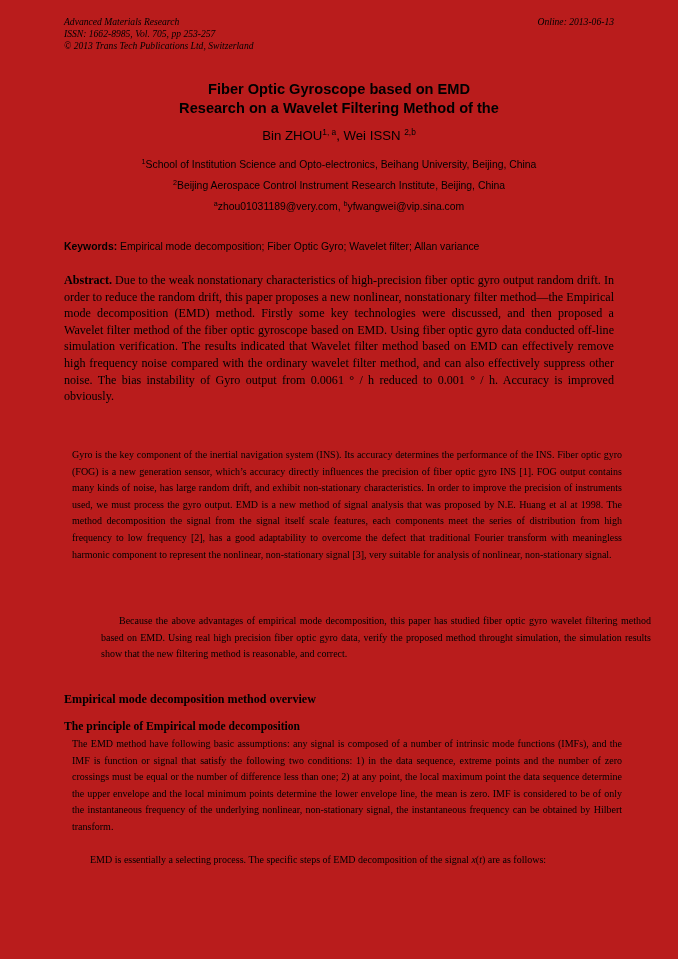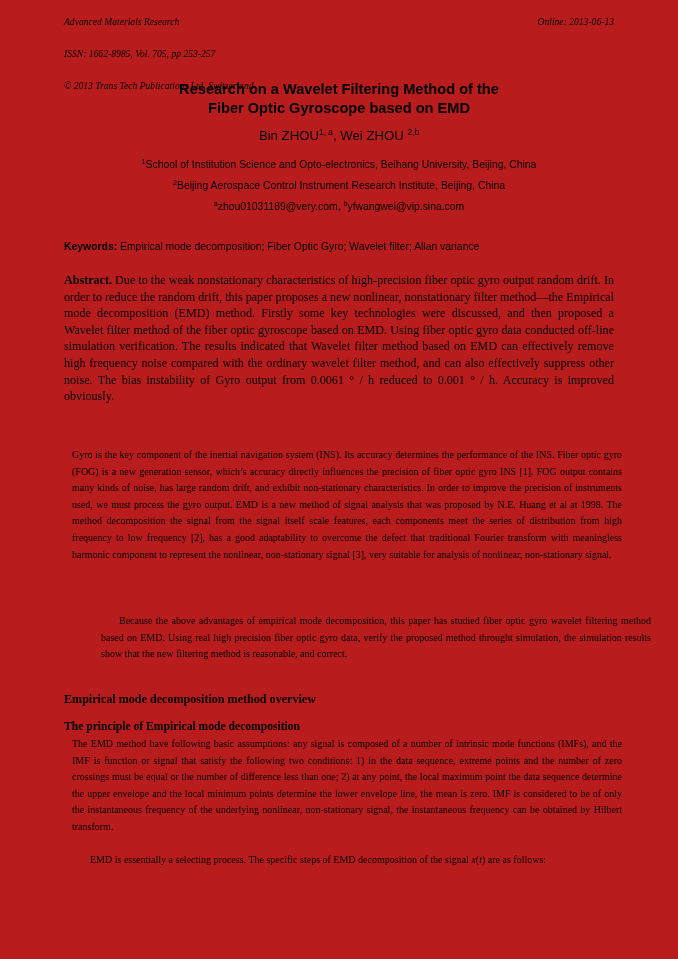--- a/index.html
+++ b/index.html
@@ -45,21 +45,20 @@
     font-size: 9.6px;
     line-height: 12.2px;
     white-space: nowrap;
   }
   .masthead-lines div {
     font-family: "Liberation Serif", serif;
     font-style: italic;
     font-size: 9.6px;
     line-height: 12.2px;
     white-space: nowrap;
-    margin-top: 20px;
   }
 
   
   .title {
     position: absolute;
     left: 64px;
     top: 80px;
     width: 550px;
     text-align: center;
     font-family: "Liberation Sans", sans-serif;
@@ -175,26 +174,26 @@
       <span class="masthead-left">Advanced Materials Research</span>
       <span class="masthead-right">Online: 2013-06-13</span>
     </div>
     <div class="masthead-lines">
       <div>ISSN: 1662-8985, Vol. 705, pp 253-257</div>
       <div>© 2013 Trans Tech Publications Ltd, Switzerland</div>
     </div>
   </div>
 
   <div class="title">
+    <div>Fiber Optic Gyroscope based on EMD</div>
     <div>Research on a Wavelet Filtering Method of the</div>
-    <div>Fiber Optic Gyroscope based on EMD</div>
   </div>
 
   <div class="authors">
-    <span>Bin ZHOU</span><sup>1, a</sup><span>, </span><span>Wei ZHOU </span><sup>2,b</sup>
+    <span>Bin ZHOU</span><sup>1, a</sup><span>, </span><span>Wei ISSN </span><sup>2,b</sup>
   </div>
 
   <div class="affiliations">
     <span class="aff-line"><sup>1</sup><span>School of Institution Science and Opto-electronics, Beihang University, Beijing, China</span></span>
     <span class="aff-line"><sup>2</sup><span>Beijing Aerospace Control Instrument Research Institute, Beijing, China</span></span>
     <span class="aff-line"><sup>a</sup><span>zhou01031189@very.com, </span><sup>b</sup><span>yfwangwei@vip.sina.com</span></span>
   </div>
 
   <div class="keywords">
     <span class="kw-label">Keywords:</span><span> Empirical mode decomposition; Fiber Optic Gyro; Wavelet filter; Allan variance</span>

